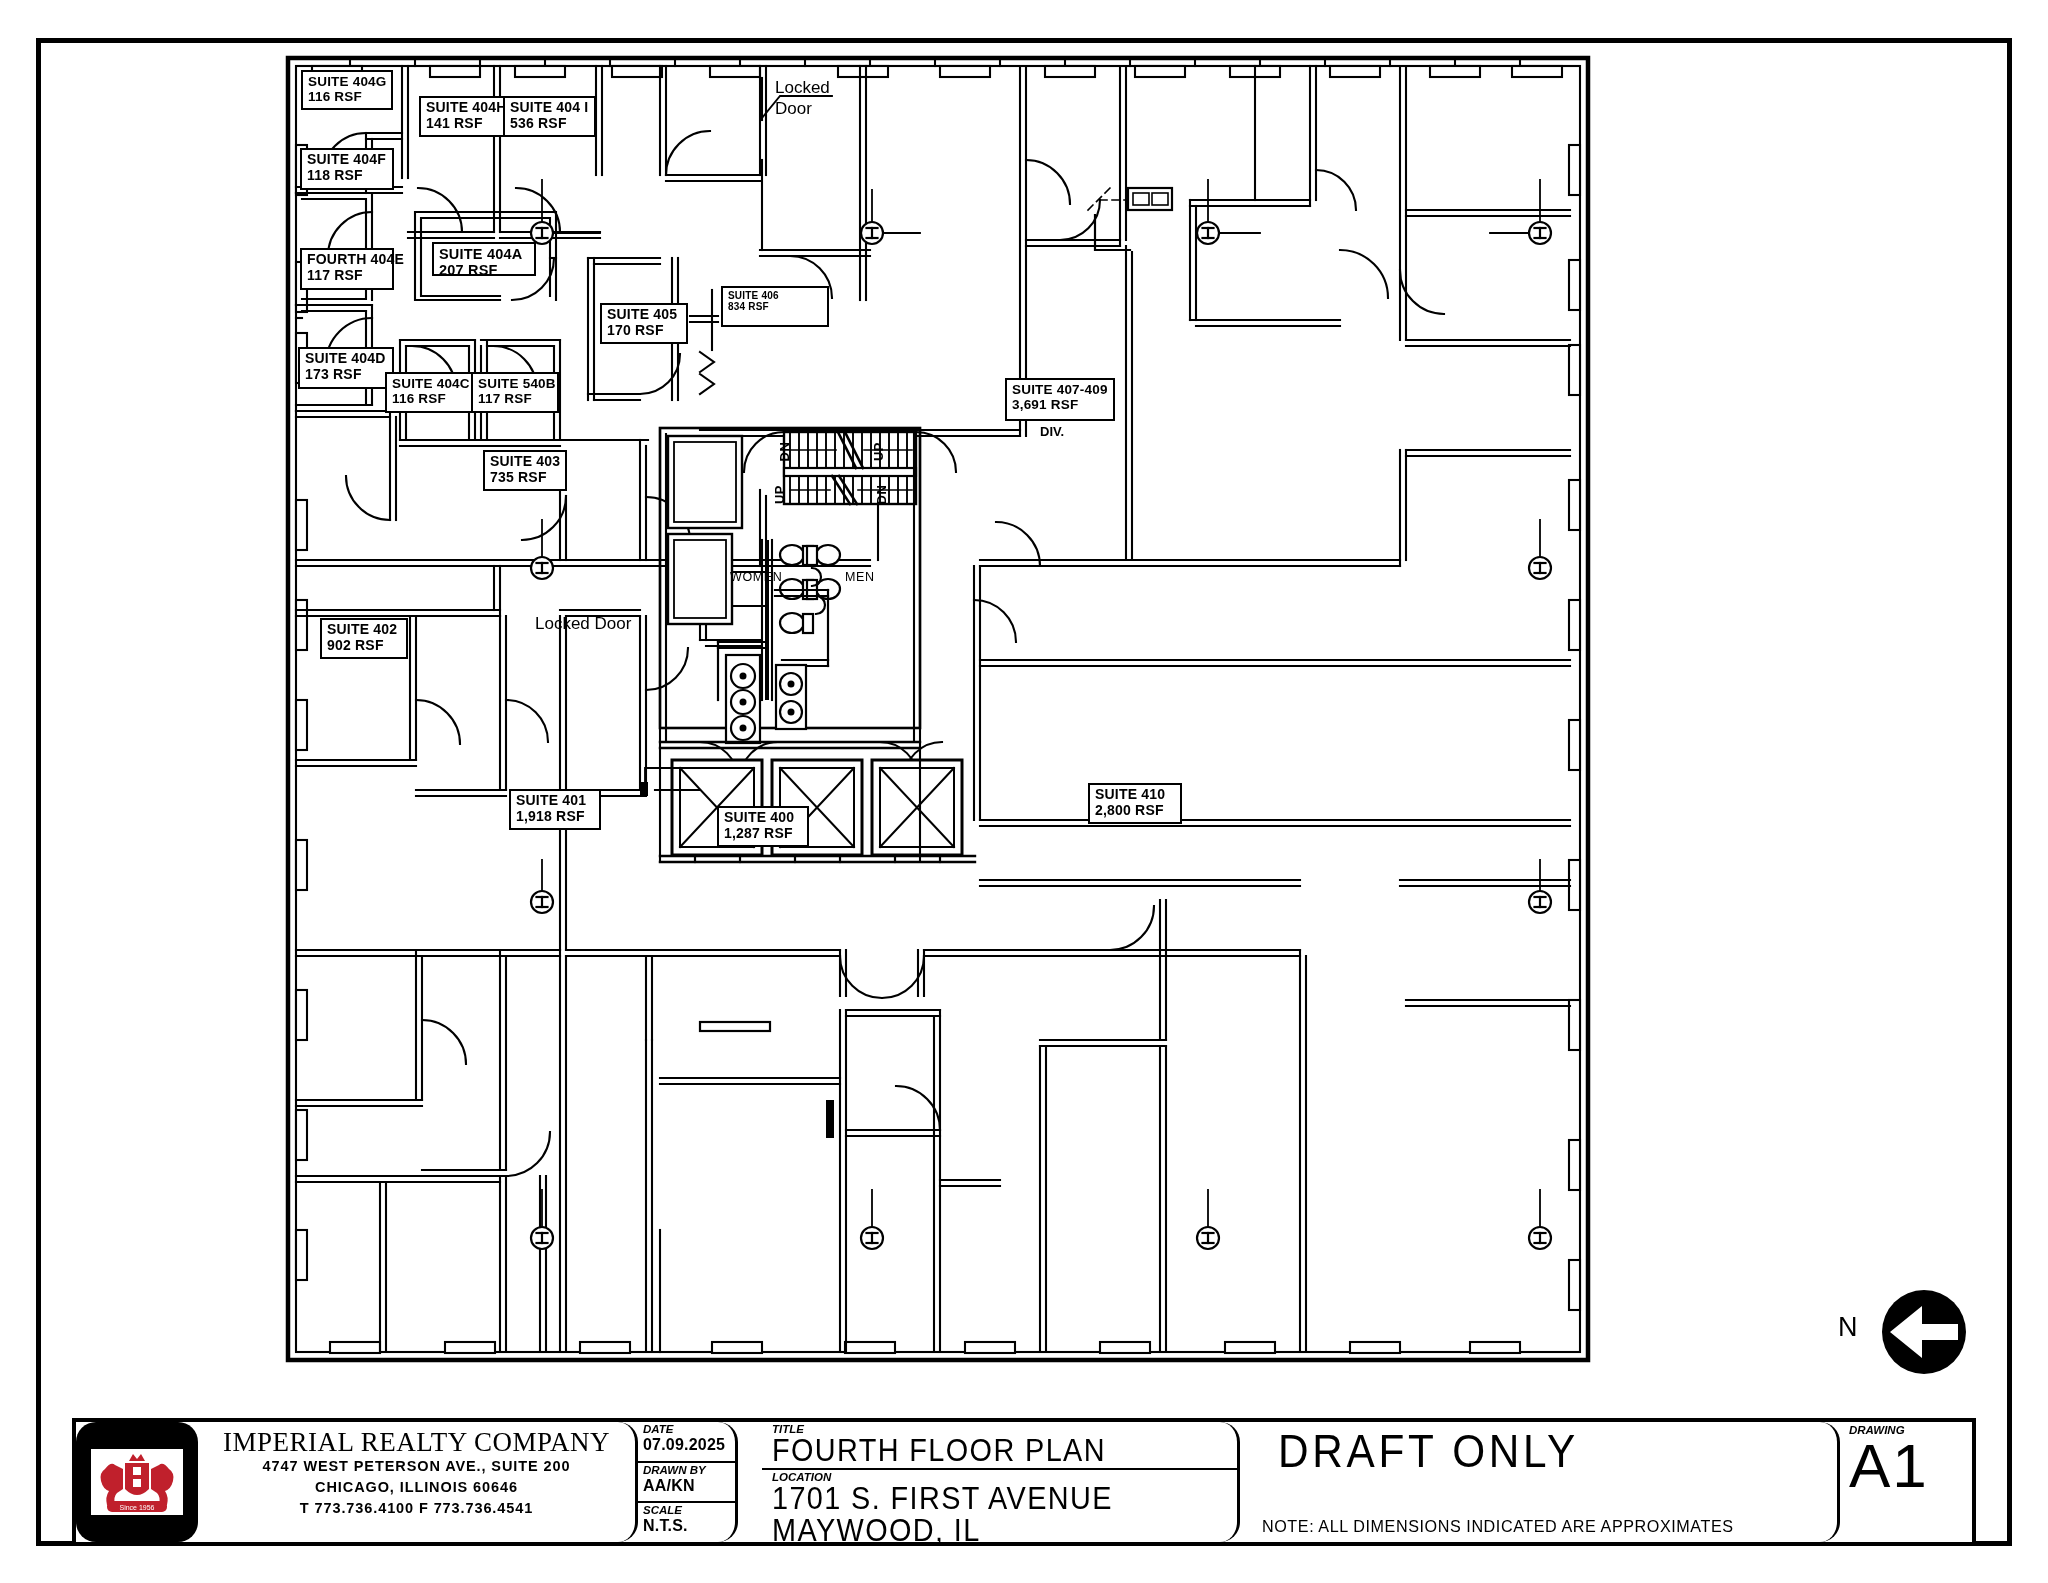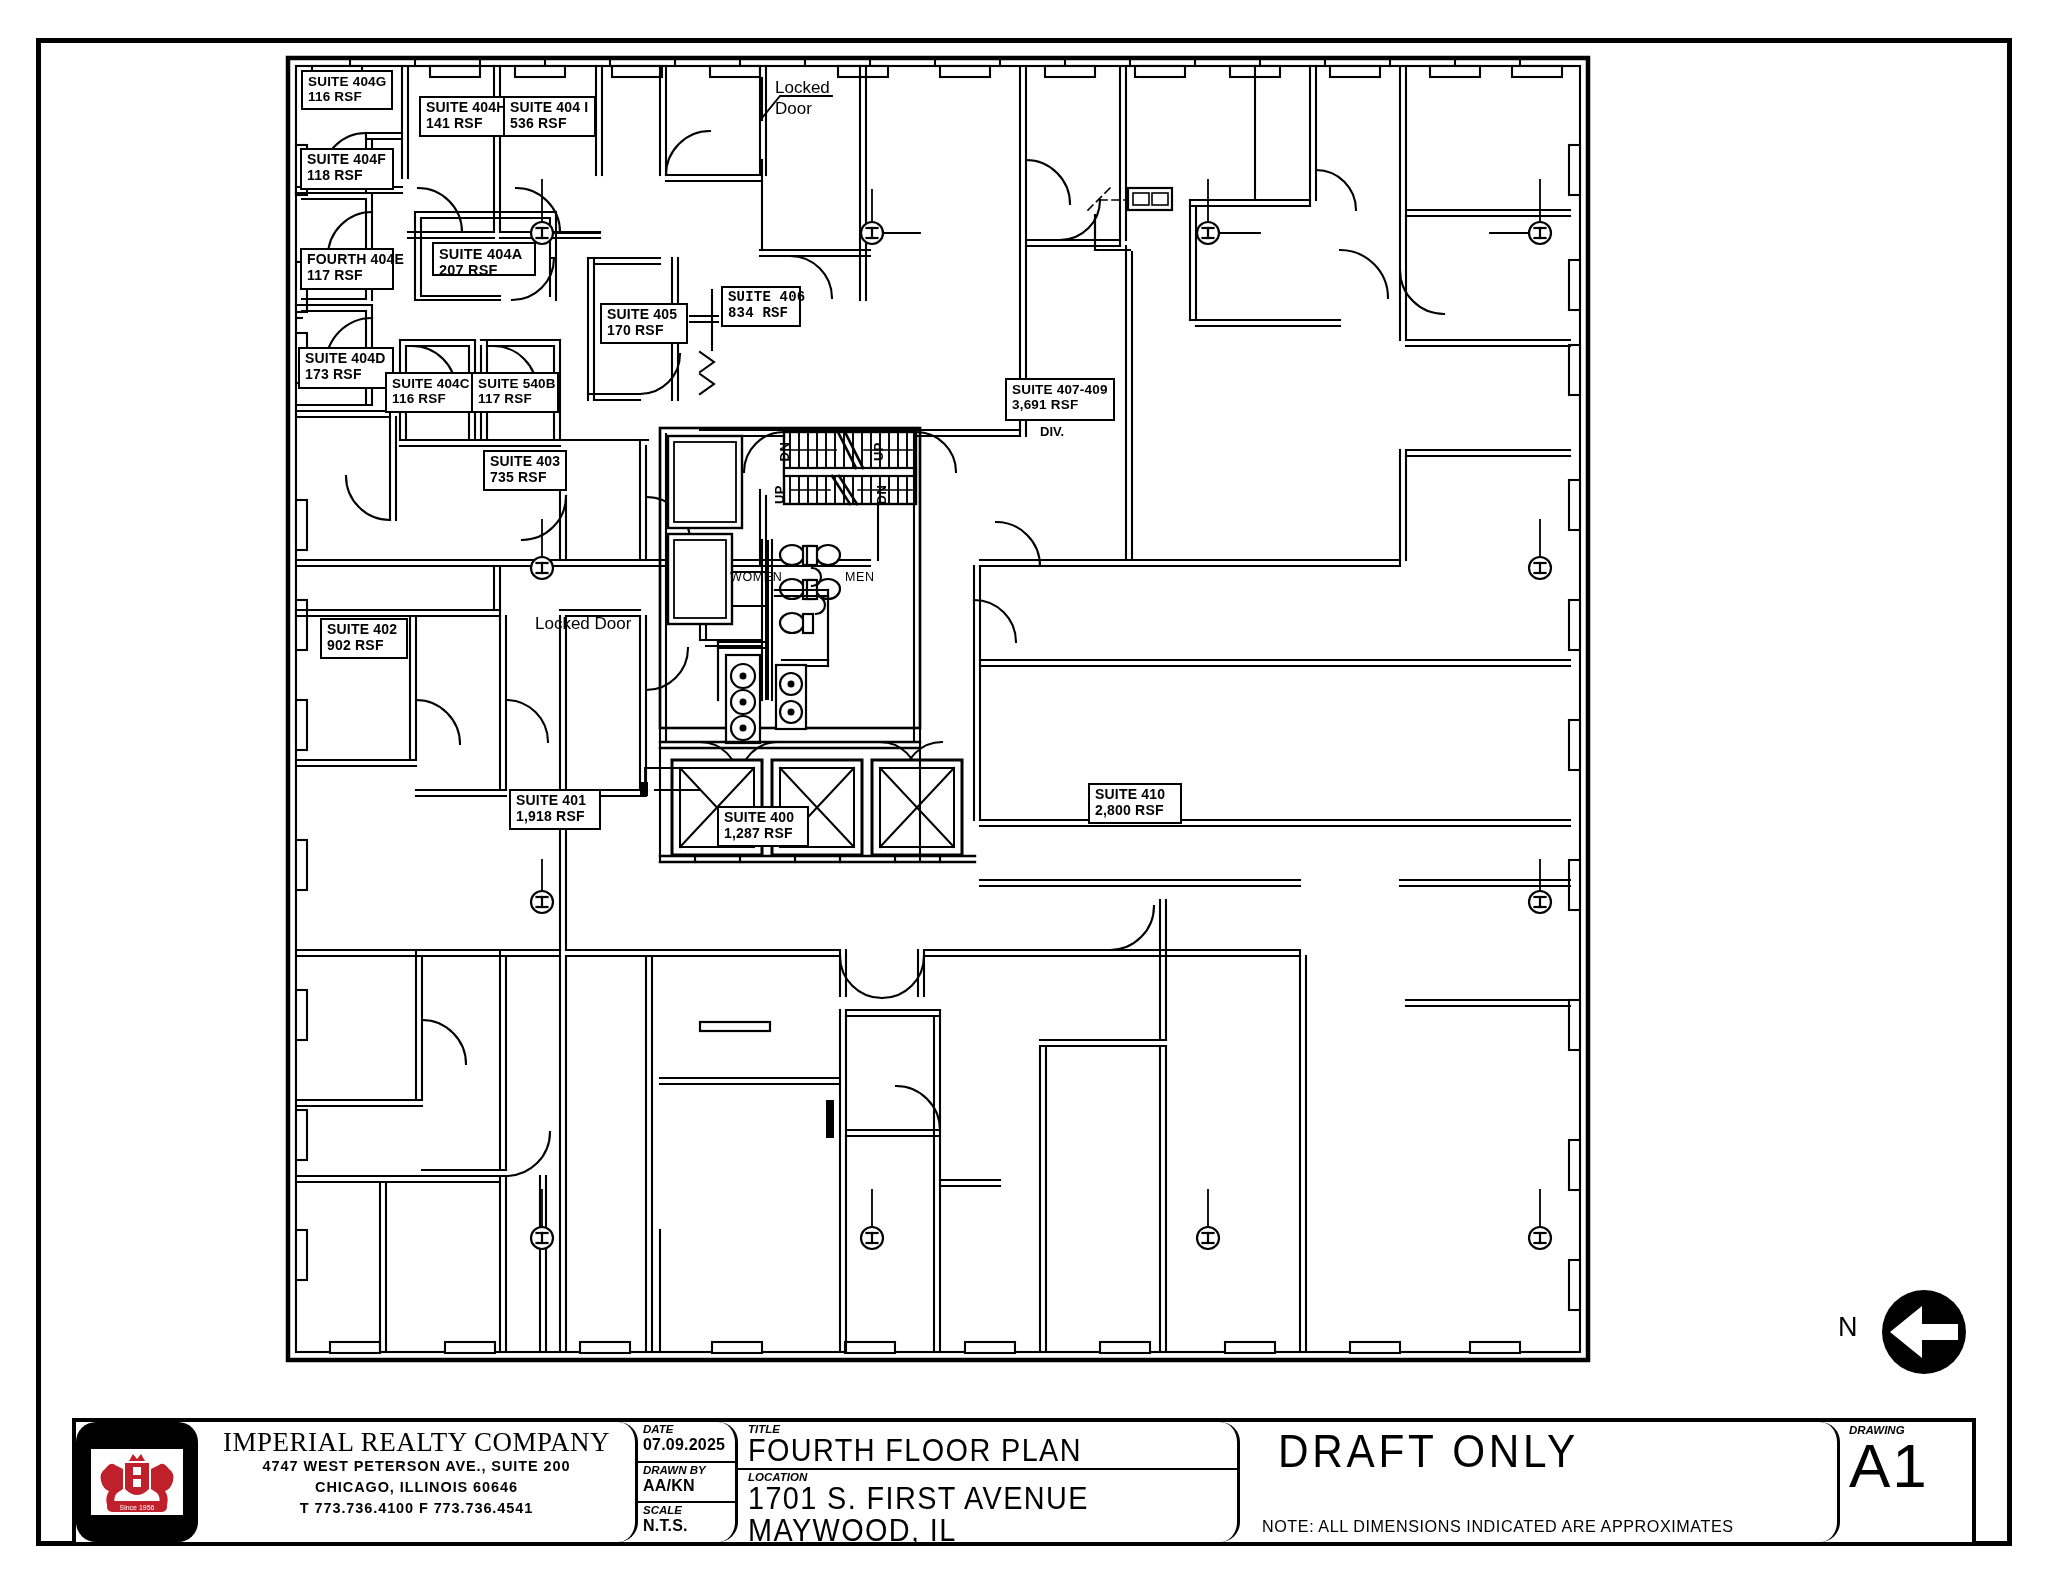--- a/index.html
+++ b/index.html
@@ -79,21 +79,21 @@
   .meta-row:last-child{border-bottom:none;}
   .meta-lbl{
     font-family:"Liberation Sans", sans-serif;font-size:11.5px;font-style:italic;
     font-weight:700;line-height:1.12;display:block;
   }
   .meta-val{
     font-family:"Liberation Sans", sans-serif;font-size:16px;font-weight:700;
     line-height:1.12;display:block;letter-spacing:.2px;
   }
   
-  #tb-title{flex:1;display:flex;flex-direction:column;}
+  #tb-title{flex:1;display:flex;flex-direction:column;padding-left:24px;}
   .tbt-row{padding:1px 0 0 10px;box-sizing:border-box;}
   #tbt-title-row{height:48px;border-bottom:2px solid #000;}
   #tbt-loc-row{flex:1;}
   .tbt-lbl{
     font-family:"Liberation Sans", sans-serif;font-size:11.5px;font-style:italic;
     font-weight:700;line-height:1.05;display:block;
   }
   .tbt-big{
     font-family:"Liberation Sans", sans-serif;font-size:31px;font-weight:400;
     line-height:1.05;display:block;letter-spacing:1.5px;
@@ -685,21 +685,21 @@
       <span class="sl-area">207 RSF</span>
     </div>
     <div class="suite-label" style="left: 300px; top: 248px; width: 94px; height: 42px; font-size: 14px;">
       <span class="sl-name">FOURTH 404E</span>
       <span class="sl-area">117 RSF</span>
     </div>
     <div class="suite-label" style="left: 600px; top: 303px; width: 88px; height: 41px; font-size: 14px;">
       <span class="sl-name">SUITE 405</span>
       <span class="sl-area">170 RSF</span>
     </div>
-    <div class="suite-label" style="left: 721px; top: 286px; width: 80px; height: 41px; font-size: 14px; font-family: Liberation Mono, monospace;">
+    <div class="suite-label" style="left: 721px; top: 286px; width: 108px; height: 41px; font-size: 10px;">
       <span class="sl-name">SUITE 406</span>
       <span class="sl-area">834 RSF</span>
     </div>
     <div class="suite-label" style="left: 298px; top: 347px; width: 96px; height: 42px; font-size: 14px;">
       <span class="sl-name">SUITE 404D</span>
       <span class="sl-area">173 RSF</span>
     </div>
     <div class="suite-label" style="left: 385px; top: 372px; width: 88px; height: 41px; font-size: 13.5px;">
       <span class="sl-name">SUITE 404C</span>
       <span class="sl-area">116 RSF</span>

